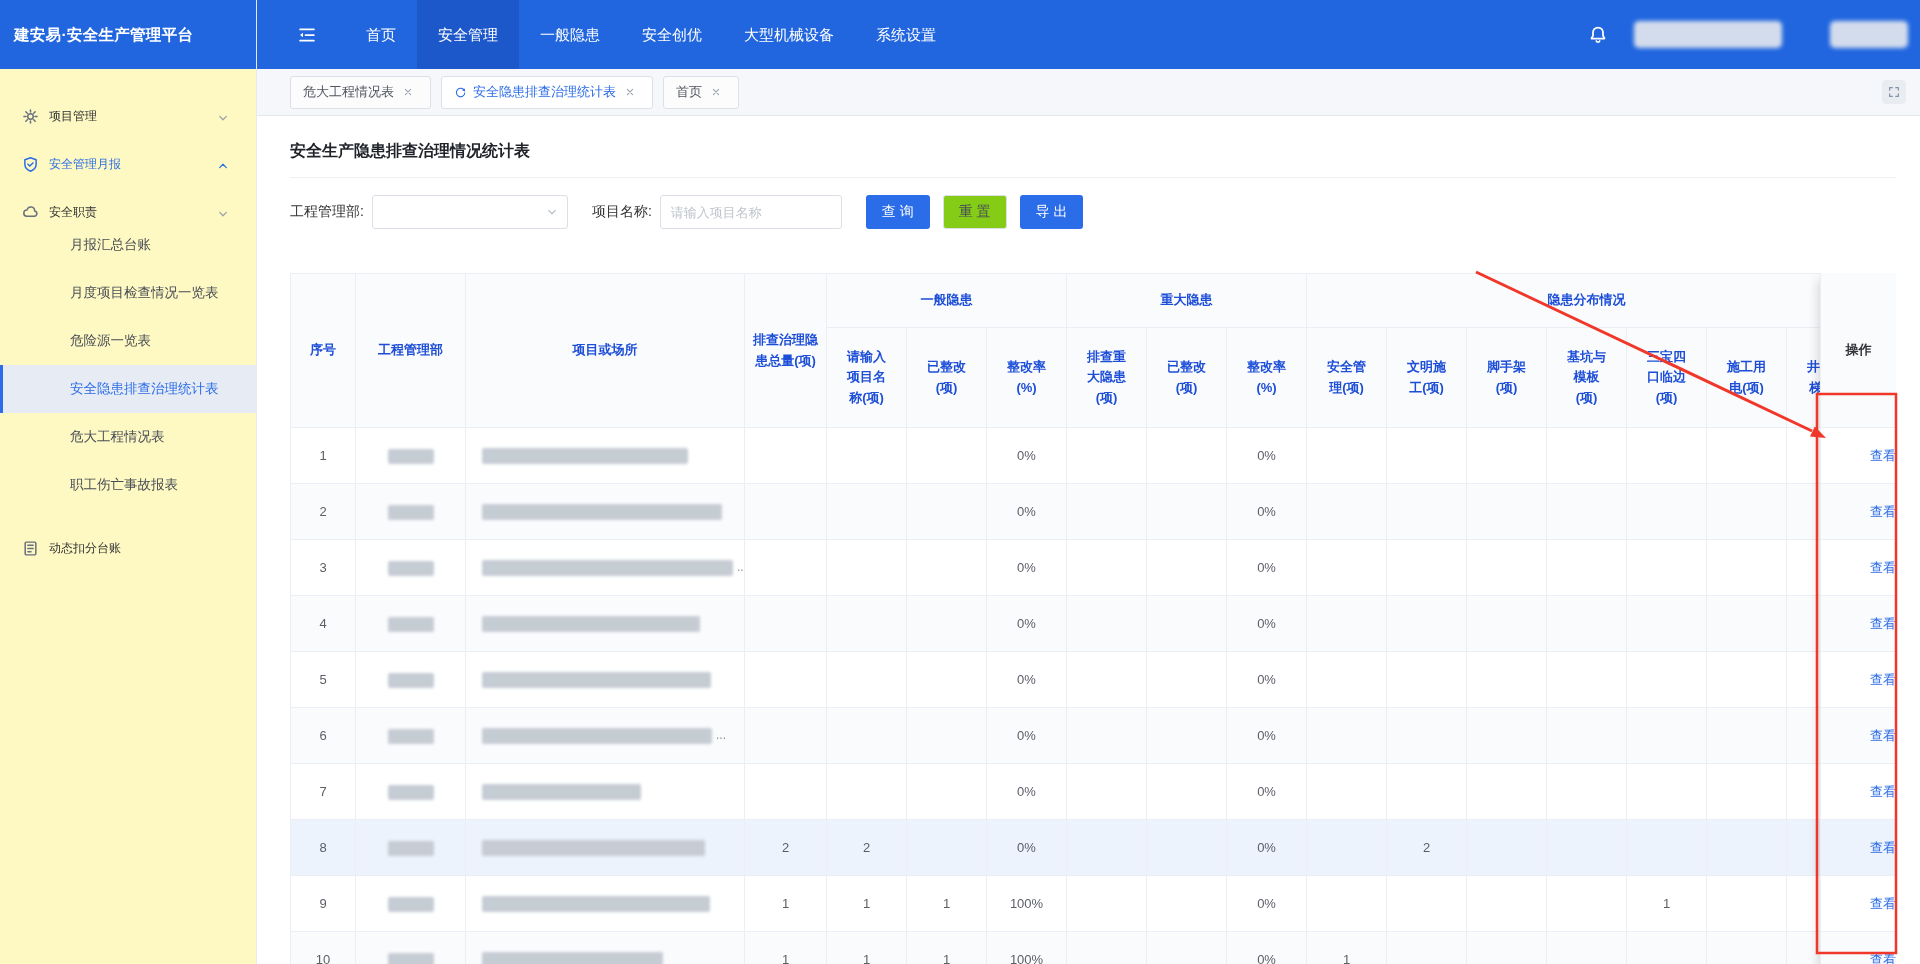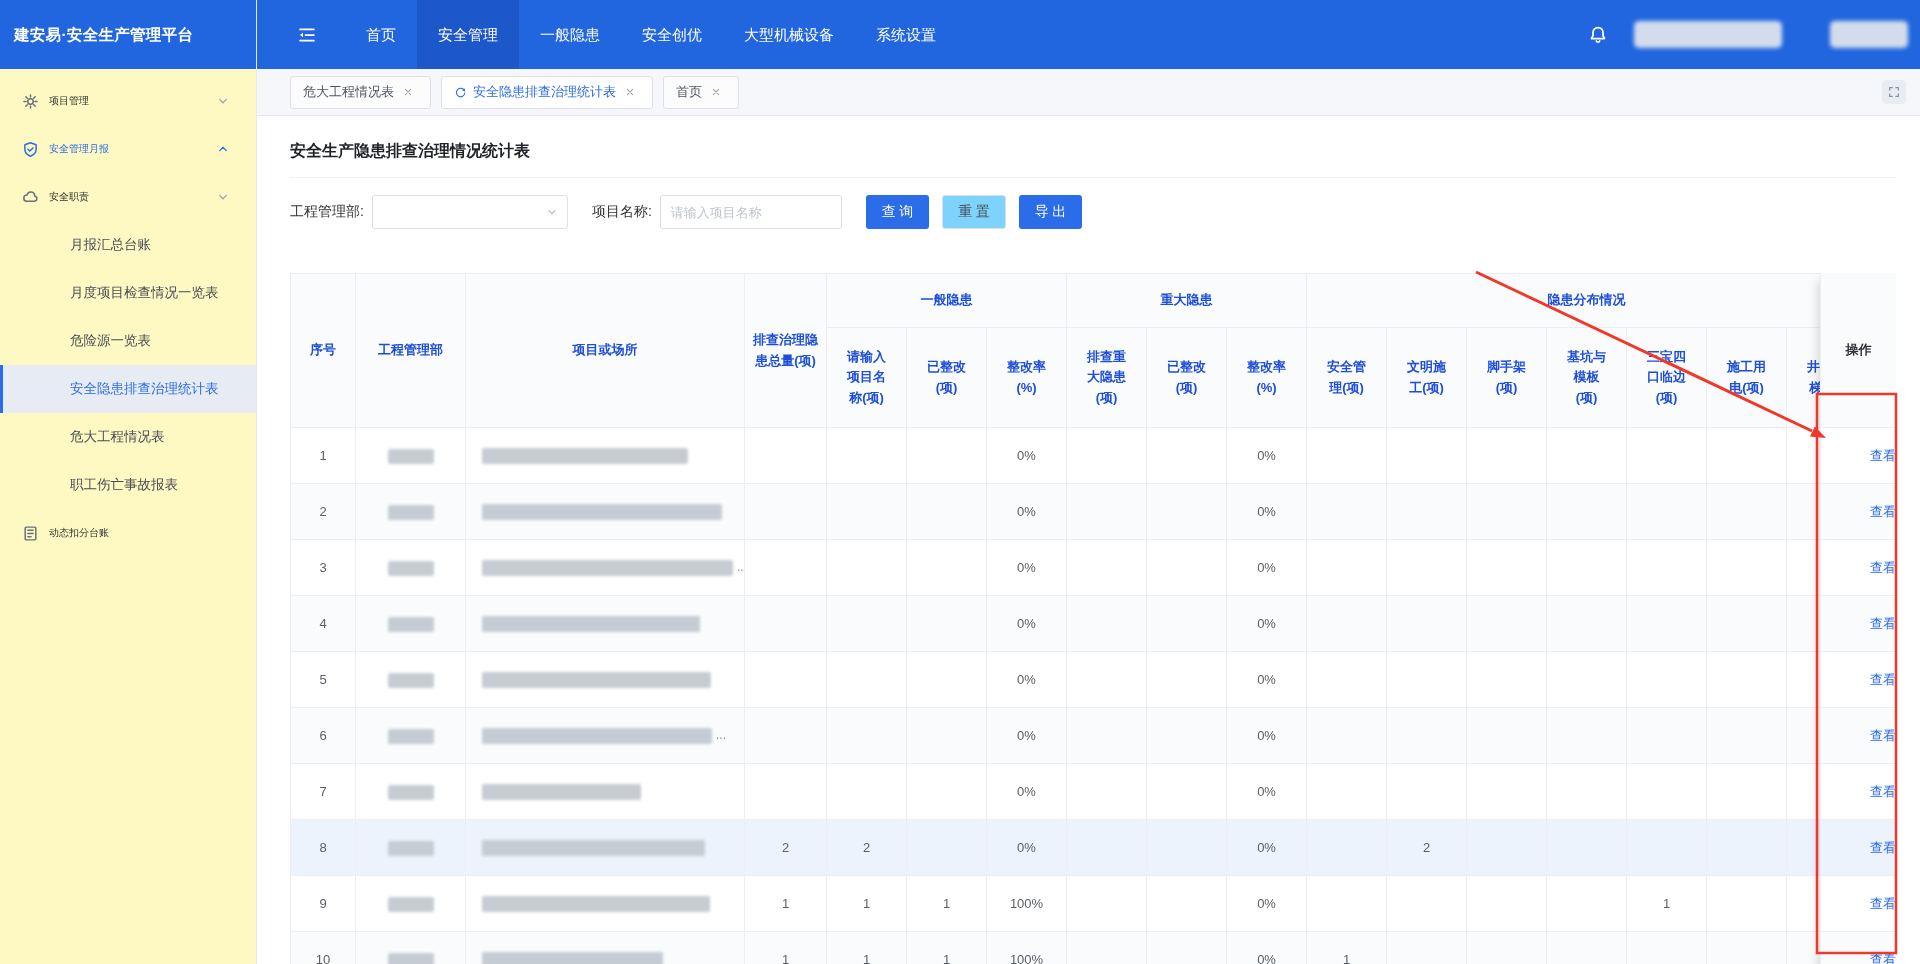--- a/index.html
+++ b/index.html
@@ -13,21 +13,21 @@
   body{
     width:1920px;height:964px;overflow:hidden;background:#fff;color:#303133;
     font-family:"Liberation Sans","DejaVu Sans",sans-serif;
   }
   .app{display:flex;width:100%;height:100%}
 
   
   .sidebar{width:257px;flex:0 0 257px;background:#fef9c3;border-right:1px solid #e8eaef;display:flex;flex-direction:column}
   .logo{height:69px;background:var(--navblue);color:#fff;font-size:15.5px;font-weight:700;line-height:69px;padding-left:14px;white-space:nowrap;letter-spacing:.3px}
   .side-menu{padding-top:8px;flex:1;overflow:hidden}
-  .side-item{height:48px;display:flex;align-items:center;padding:0 16px 0 22px;font-size:10px;color:#303133;cursor:pointer}
+  .side-item{height:48px;display:flex;align-items:flex-end;padding:0 16px 0 22px;font-size:12px;color:#303133;cursor:pointer}
   .side-item .icon{width:17px;height:17px;margin-right:10px;color:#67707c;flex:0 0 17px}
   .side-item .lbl{flex:1}
   .side-item .chev{width:14px;height:14px;color:#99a0aa;flex:0 0 14px}
   .side-item.active-parent{color:var(--primary)}
   .side-item.active-parent .icon,.side-item.active-parent .chev{color:var(--primary)}
   .side-child{height:48px;line-height:48px;padding-left:70px;font-size:13.5px;color:#474c55;cursor:pointer;position:relative;white-space:nowrap}
   .side-child.active{background:#e7ecf4;color:var(--primary)}
   .side-child.active::before{content:"";position:absolute;left:0;top:0;bottom:0;width:3px;background:var(--primary)}
 
   
@@ -57,23 +57,23 @@
   
   .content{flex:1;background:#fff;padding:0 24px 0 33px;position:relative;overflow:hidden}
   .page-head{padding:25px 0 15px;border-bottom:1px solid #eef0f4}
   .page-head h2{margin:0;font-size:16px;font-weight:700;color:#1f2329}
   .filters{display:flex;align-items:center;margin-top:17px;font-size:14px;color:#333}
   .flabel{margin-right:8px;white-space:nowrap}
   .select{width:196px;height:34px;border:1px solid #dcdfe6;border-radius:3px;background:#fff;display:flex;align-items:center;justify-content:flex-end;padding-right:8px;margin-right:24px;cursor:pointer}
   .select .icon{width:14px;height:14px;color:#b8bfc9}
   .filters input{width:182px;height:34px;border:1px solid #dcdfe6;border-radius:3px;padding:0 10px;font-size:13px;color:#333;outline:none;margin-right:24px;font-family:inherit}
   .filters input::placeholder{color:#bfc5cd}
-  .btn{height:34px;border-radius:3px;font-size:14px;cursor:pointer;border:1px solid transparent;padding:0 15px;margin-right:13px;font-family:Liberation Serif, serif;white-space:nowrap}
+  .btn{height:34px;border-radius:3px;font-size:14px;cursor:pointer;border:1px solid transparent;padding:0 15px;margin-right:13px;font-family:Liberation Sans, sans-serif;white-space:nowrap}
   .btn.primary{background:var(--primary);color:#fff}
-  .btn.plain{background:#7dd3fc;border-color:#dcdfe6;color:#4a4f58}
+  .btn.plain{background:#84cc16;border-color:#dcdfe6;color:#4a4f58}
 
   
   .table-wrap{margin-top:44px;width:1606px;position:relative;overflow:hidden}
   table{border-collapse:collapse;table-layout:fixed;width:1576px}
   th,td{border:1px solid #ebeef5;text-align:center;font-size:13px;overflow:hidden}
   thead th{background:#fafbfc;color:#1d4ed8;font-weight:700;line-height:1.55;word-break:break-all}
   thead tr.g{height:54px}
   thead tr.g th{padding:0 6px}
   thead tr.s{height:100px}
   thead tr.s th{padding:0 19px}

